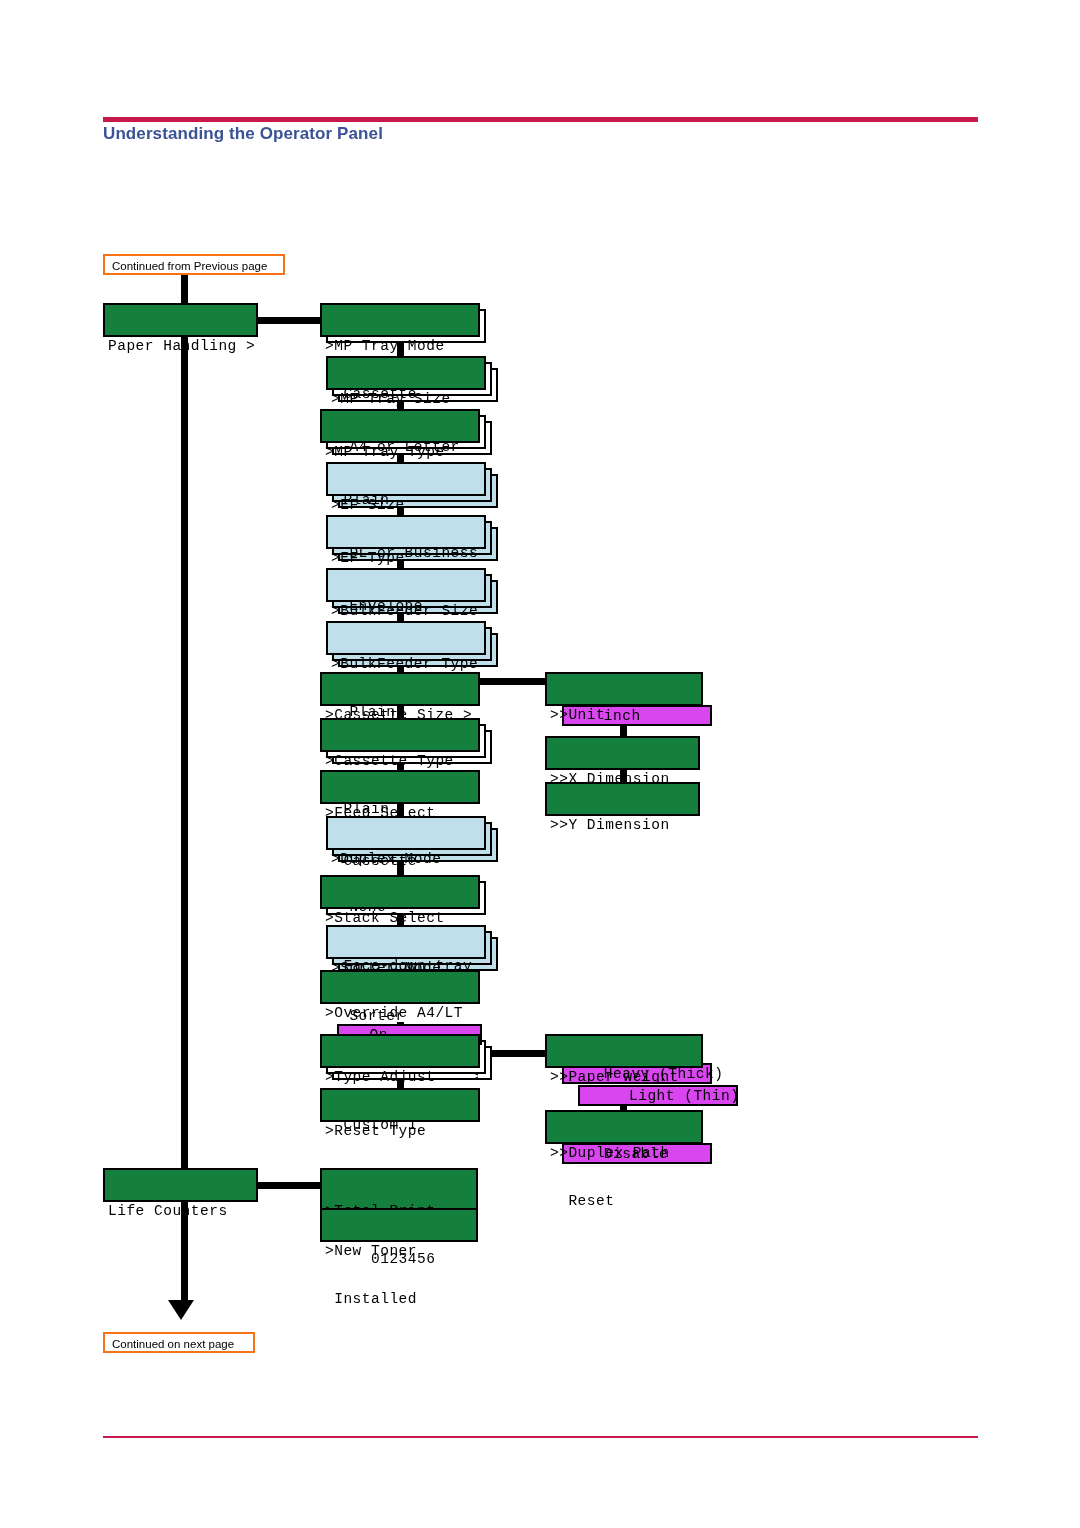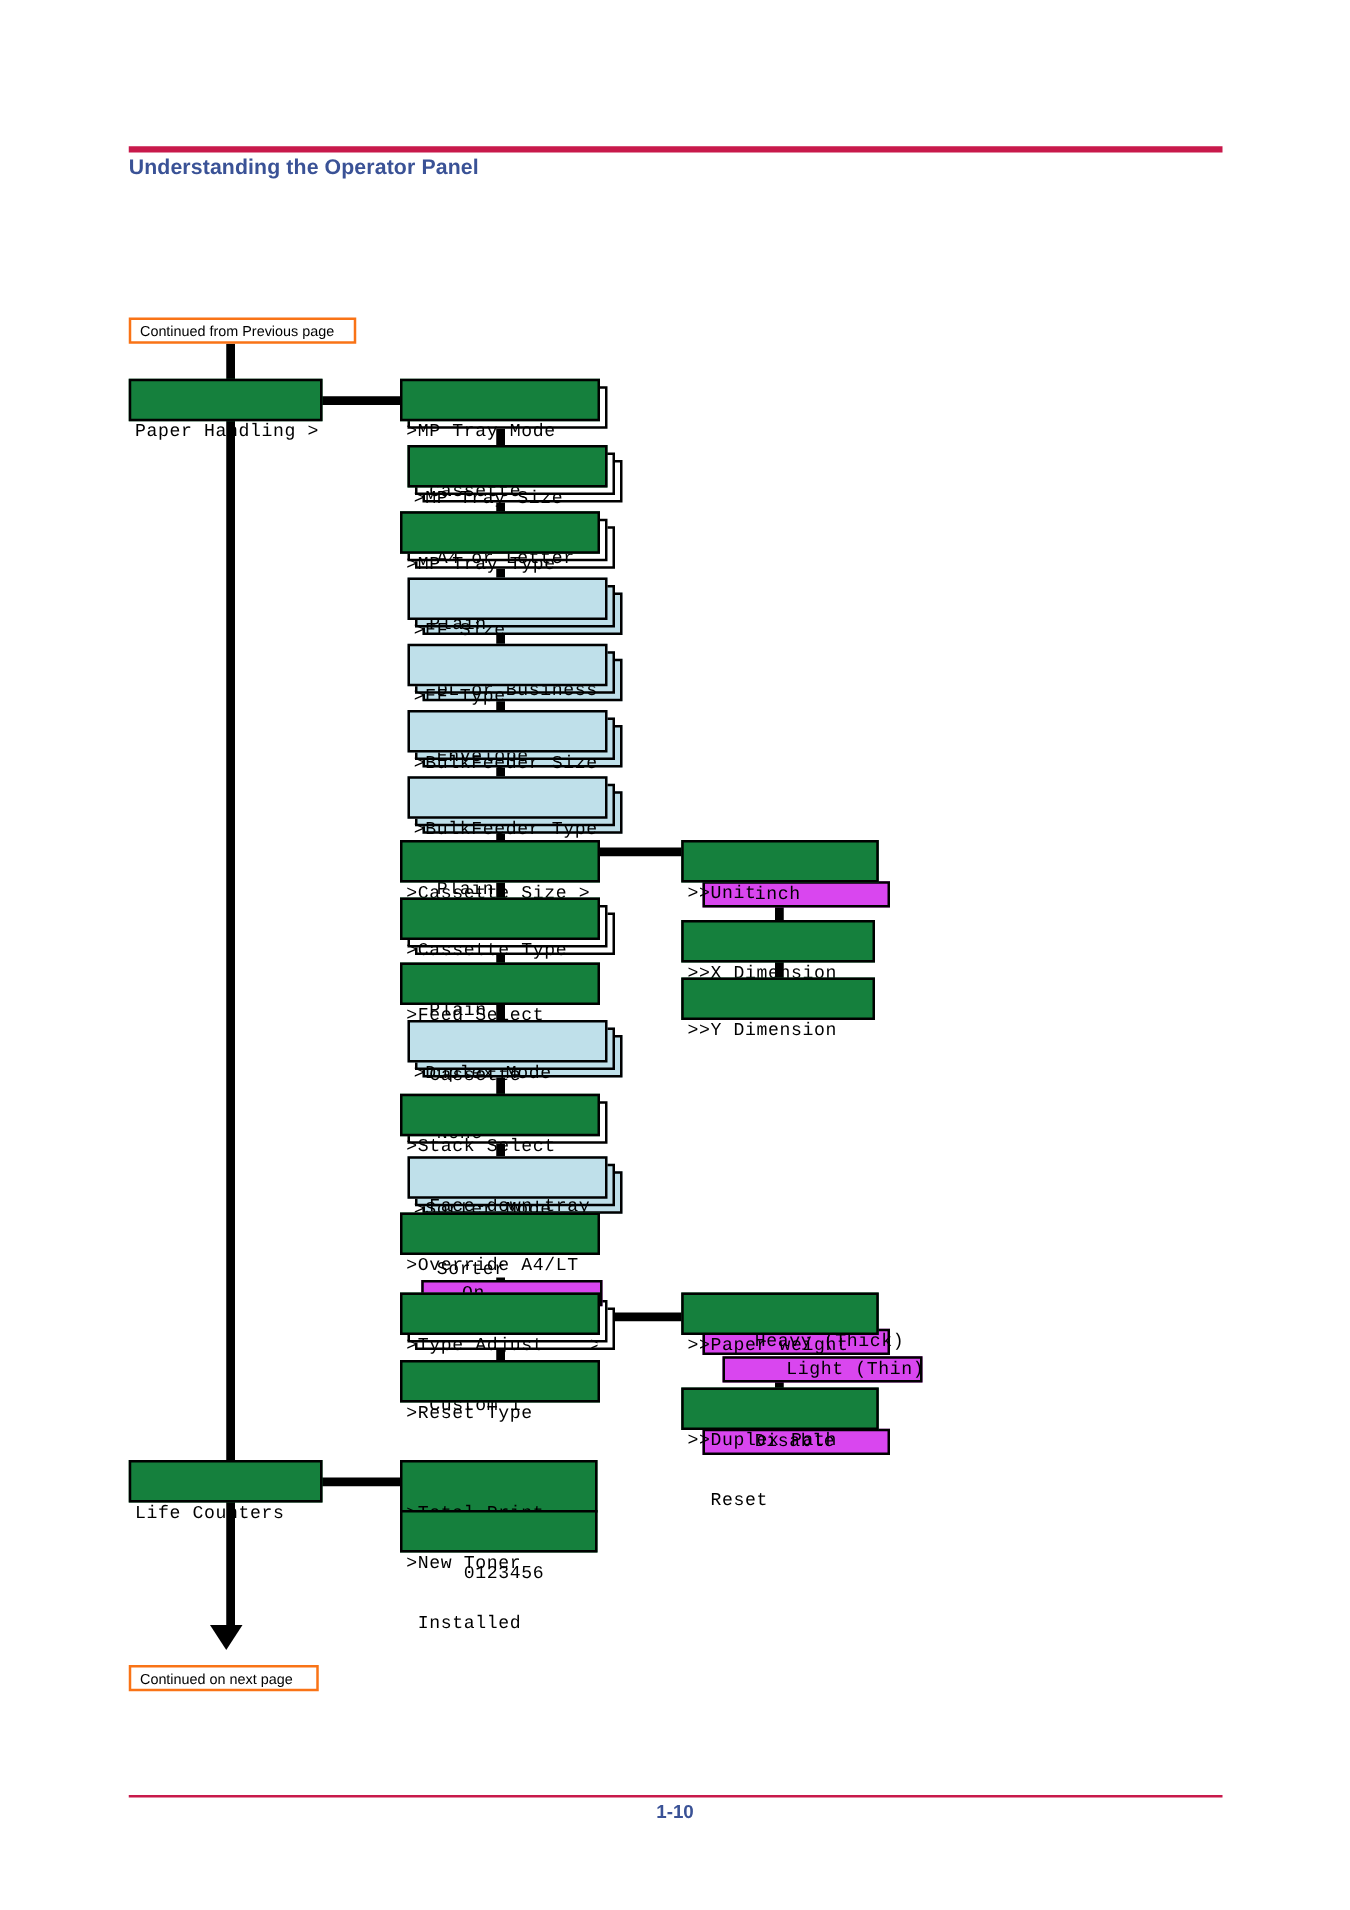--- a/index.html
+++ b/index.html
@@ -334,15 +334,14 @@
     <span class="l1">&gt;Total Print</span>
     <span class="l2">     0123456</span>
   </div>
 
   <div class="lcd" style="left:320px; top:1208px; width:158px; height:34px;">
     <span class="l1">&gt;New Toner</span>
     <span class="l2"> Installed</span>
   </div>
 
   <div class="ftr-rule"></div>
-  <div class="ftr-page">1-10</div>
 
 </div>
 
 </body></html>

